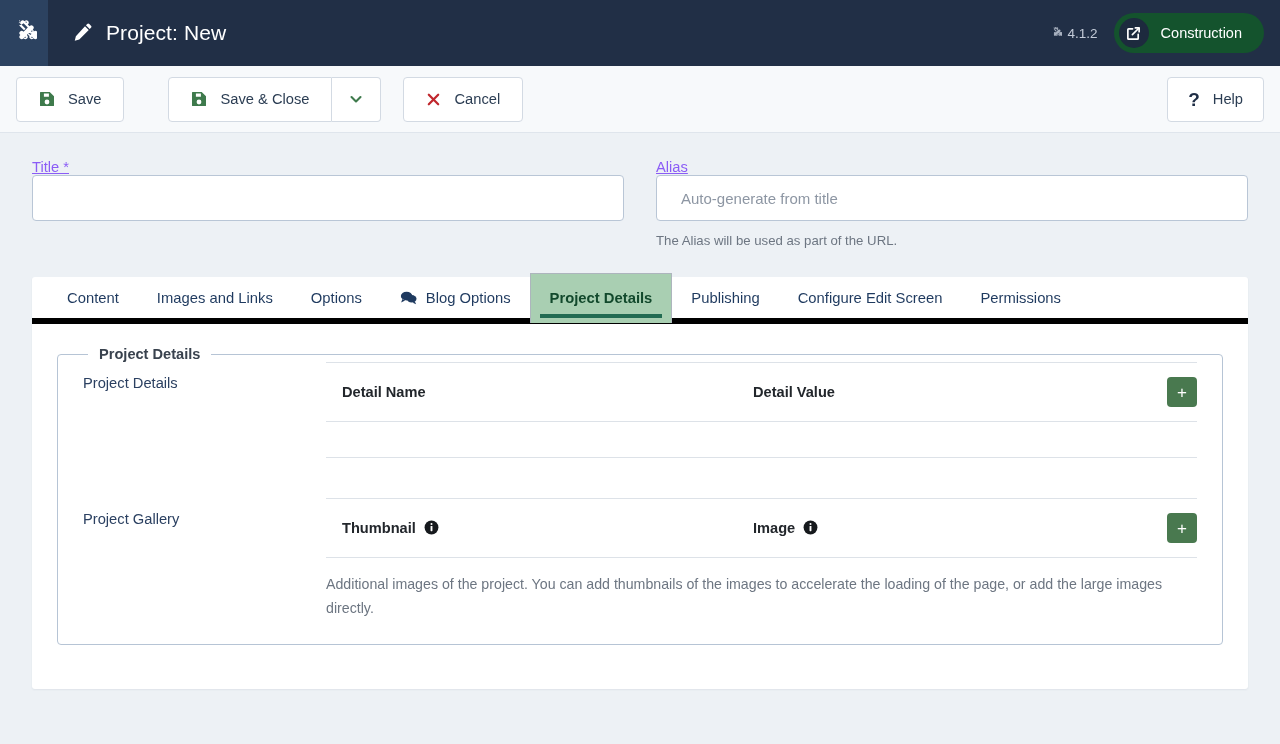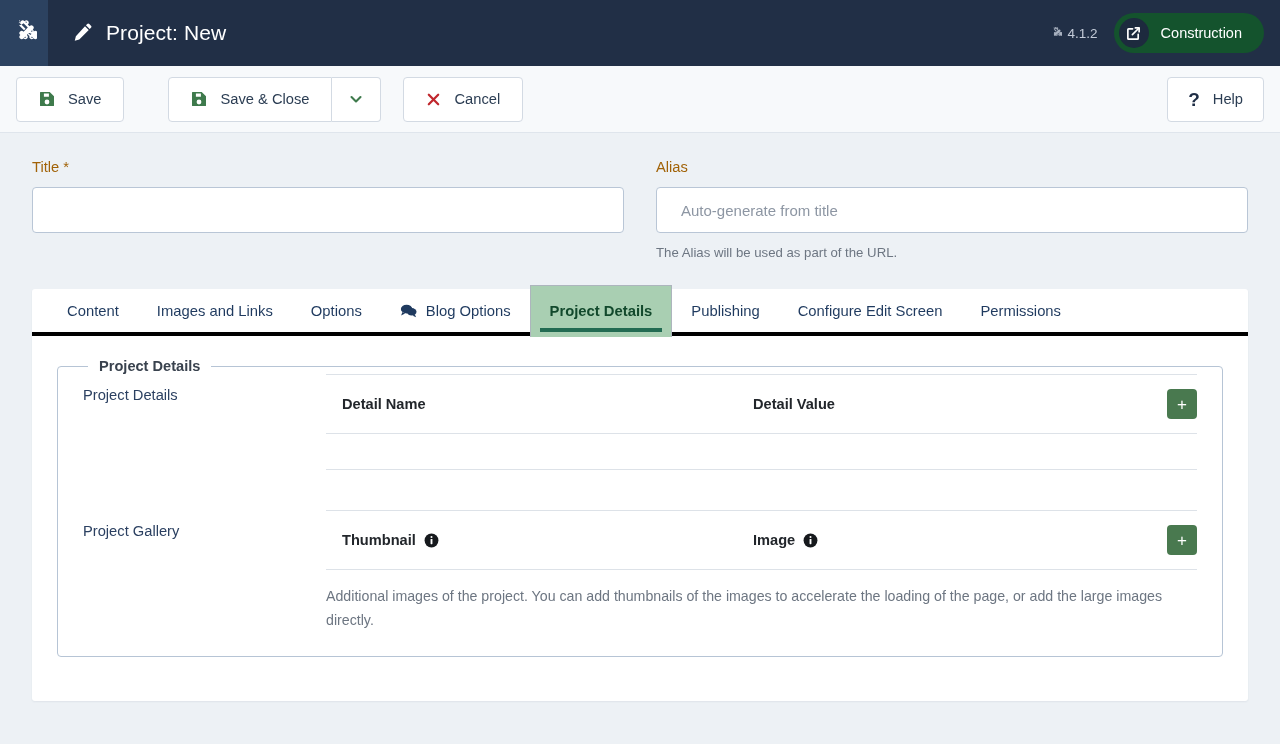--- a/index.html
+++ b/index.html
@@ -102,23 +102,24 @@
   
   .content { padding: 0 32px; }
   .fields-row {
     display: flex;
     gap: 32px;
     padding-top: 26px;
   }
   .field { width: 592px; }
   .field-label {
     font-size: 14.7px;
-    color: #a16207;
+    color: #8b5cf6;
     display: block;
-    margin-bottom: 12px;
+    margin-bottom: 0;
+    text-decoration: underline;
   }
   .field-input {
     display: block;
     width: 100%;
     height: 46px;
     border: 1px solid #b9c6d6;
     border-radius: 4px;
     background: #ffffff;
     padding: 0 24px;
     font-size: 15px;
@@ -138,21 +139,21 @@
   .card {
     margin-top: 29px;
     background: #ffffff;
     border-radius: 3px;
     box-shadow: 0 1px 2px rgba(40,60,90,.07);
     position: relative;
   }
   .tabs {
     display: flex;
     align-items: stretch;
-    border-bottom: 4px solid #000000;
+    border-bottom: 6px solid #000000;
     height: 47px;
     padding-left: 16px;
     position: relative;
   }
   .tab {
     display: flex; align-items: center; gap: 9px;
     padding: 0 19px;
     font-size: 14.8px;
     color: #1f3a5f;
     cursor: pointer;
@@ -222,21 +223,21 @@
     font-weight: 700;
     color: #22262b;
     vertical-align: middle;
   }
   .subform-table th.col-b { width: 400px; }
   .subform-table th.col-btn { width: 60px; padding-right: 0; text-align: right; }
   .subform-table td {
     border-bottom: 1px solid #dde2e8;
     height: 36px;
   }
-  .hdr-inner { display: inline-flex; align-items: flex-end; gap: 8px; }
+  .hdr-inner { display: inline-flex; align-items: flex-start; gap: 8px; }
   .info-icon { width: 15px; height: 15px; display: block; }
   .add-btn {
     width: 30px; height: 30px;
     background: #49794f;
     border: none;
     border-radius: 4px;
     color: #ffffff;
     font-size: 17px;
     line-height: 1;
     cursor: pointer;

